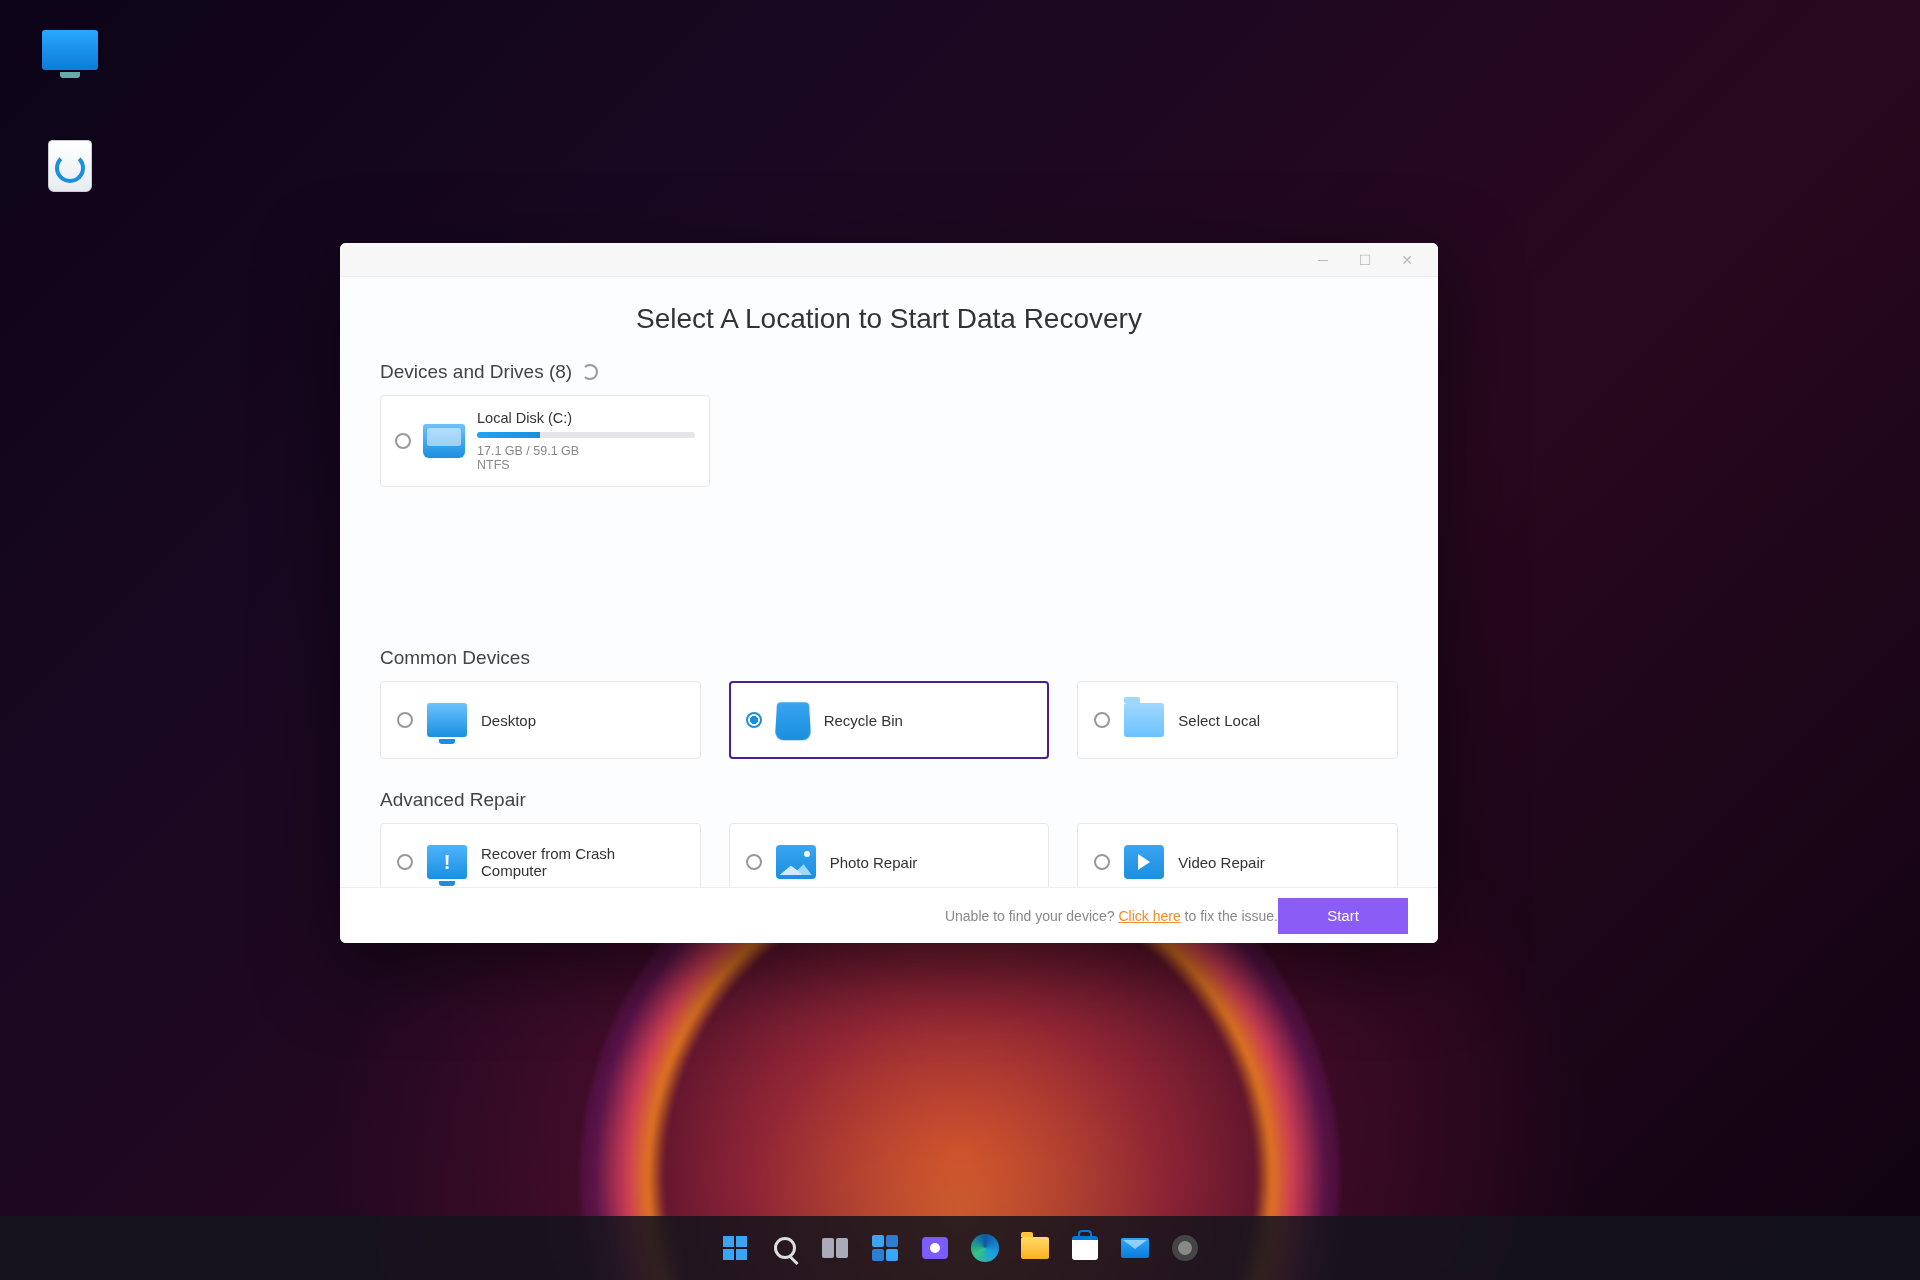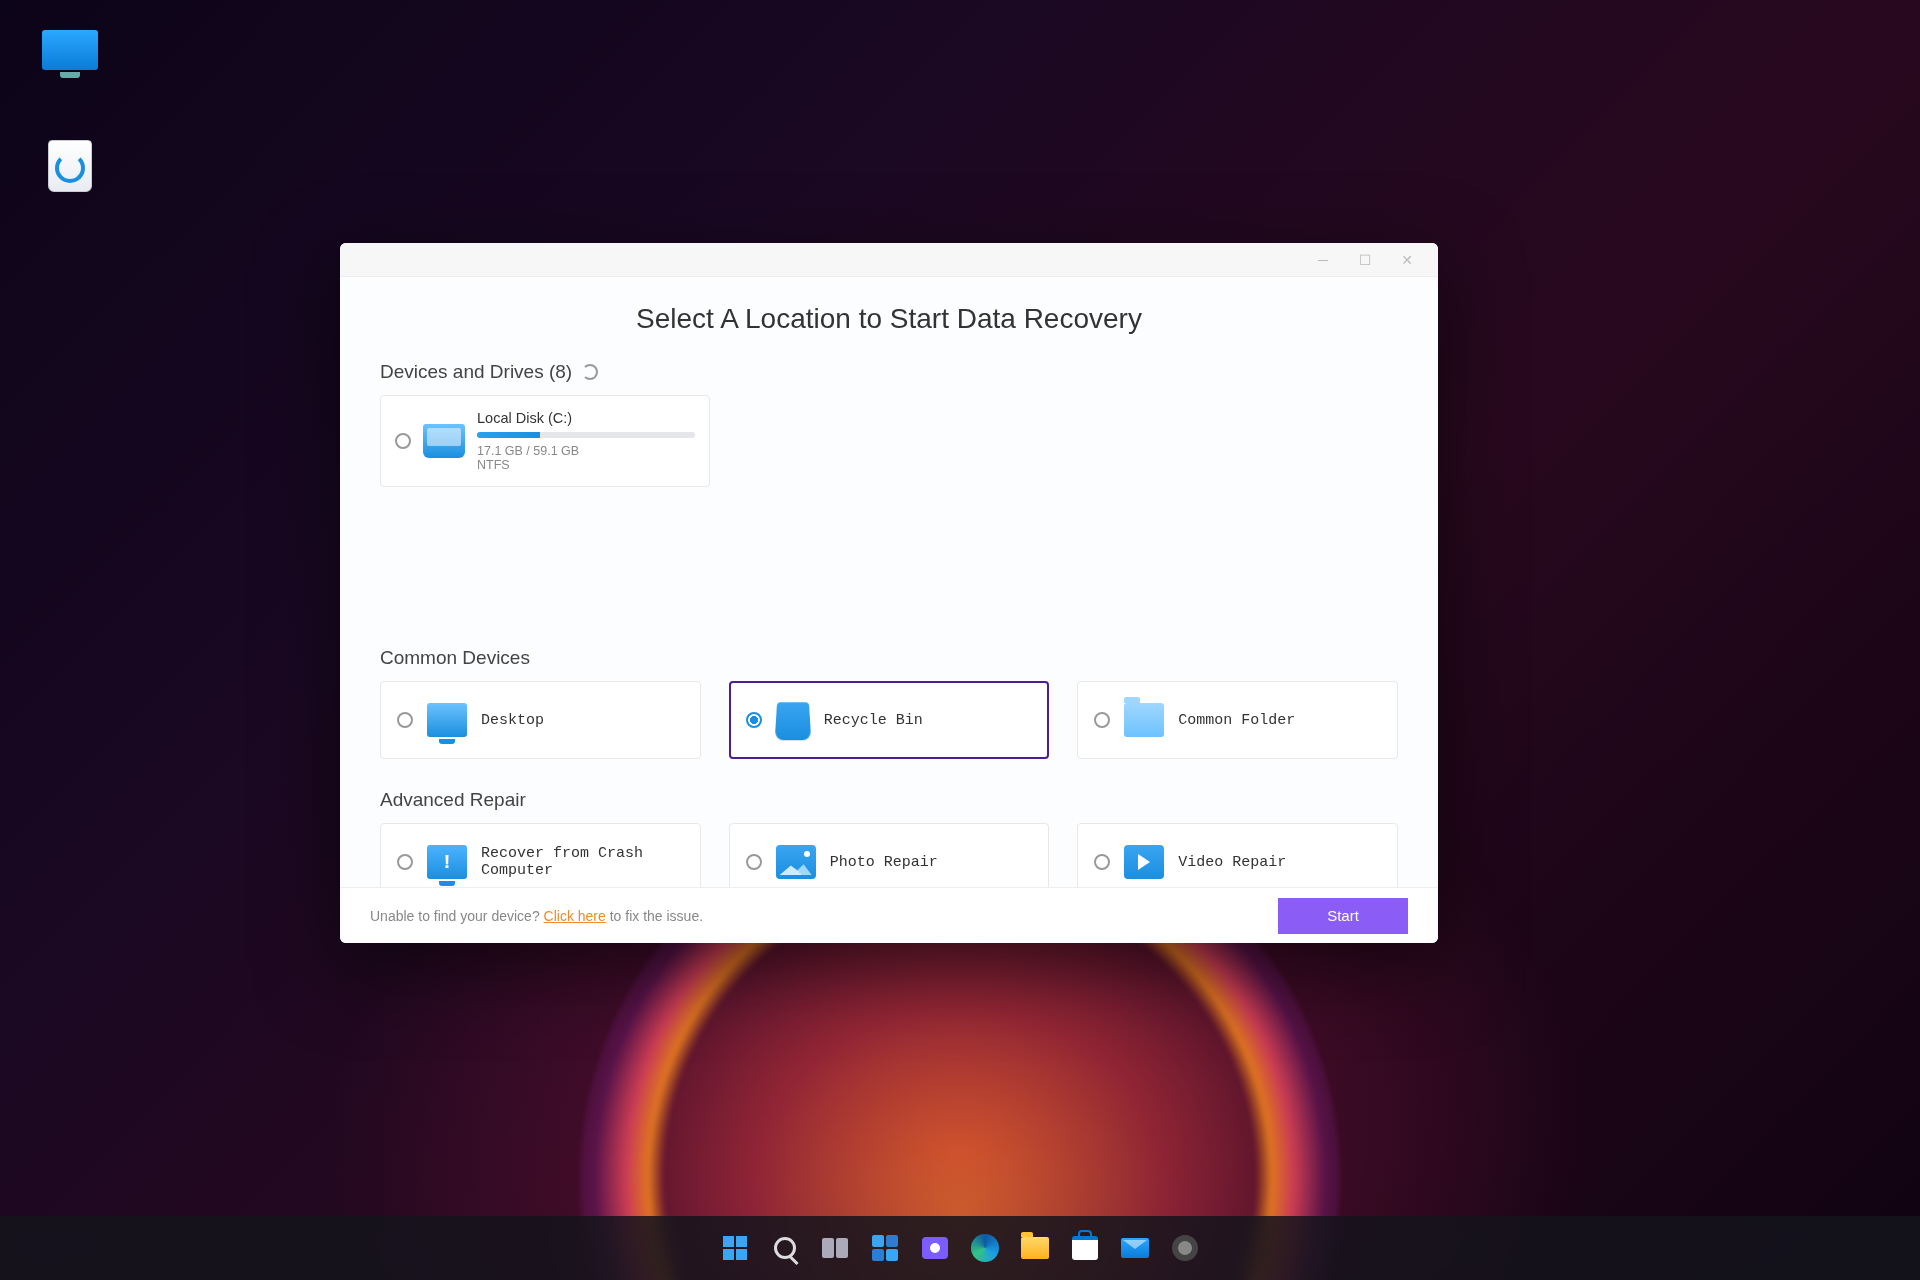--- a/index.html
+++ b/index.html
@@ -112,21 +112,21 @@
   .drv-c { background: linear-gradient(180deg,#6cc2ff,#1a8fdf); border-radius:3px 3px 6px 6px;}
   .drv-c::before{content:"";position:absolute;left:4px;top:4px;right:4px;height:18px;background:rgba(255,255,255,0.5);border-radius:2px;}
   .drv-e { background: linear-gradient(180deg,#5ac8ff,#1aa0ef); border-radius:4px; }
   .drv-e::before{content:"";position:absolute;left:4px;right:4px;bottom:3px;height:5px;background:rgba(255,255,255,0.4);border-radius:2px;}
   .drive-info { flex:1; }
   .drive-name { font-size: 14.5px; color:#333; margin-bottom: 6px;}
   .drive-bar { height: 6px; background:#e4e6ea; border-radius:3px; overflow:hidden; margin-bottom:6px;}
   .drive-bar-fill { height:100%; background: linear-gradient(90deg,#27a1f3,#1a8fdf);}
   .drive-meta { display:flex; justify-content:center; font-size:12.5px; color:#888;flex-direction:column;}
   
-  .loc-row { display:flex; gap:28px; margin-bottom: 30px; font-family: Liberation Mono, monospace;}
+  .loc-row { display:flex; gap:28px; margin-bottom: 30px;}
   .loc-card {
     width: 330px; height: 78px;
     border: 1px solid #e8e8e8;
     border-radius: 4px;
     background: #fff;
     display:flex; align-items:center; padding:0 16px; gap:14px;
     cursor:pointer;
   }
   .loc-card.selected { border: 2px solid #4c1d95; padding: 0 15px; }
   .loc-ico { width:40px; height:34px; flex-shrink:0; position:relative;}
@@ -139,21 +139,21 @@
   .ico-crash::after{content:"";position:absolute;left:50%;bottom:-7px;width:16px;height:5px;background:#1a8fdf;transform:translateX(-50%);border-radius:0 0 3px 3px;}
   .ico-photo{ background:linear-gradient(180deg,#3aa5f2,#1a8fdf); border-radius:4px;}
   .ico-photo::before{content:"";position:absolute;right:6px;top:6px;width:6px;height:6px;background:#fff;border-radius:50%;}
   .ico-photo::after{content:"";position:absolute;left:4px;bottom:4px;right:4px;height:12px;background:linear-gradient(45deg,#cfeaff 50%, #9fd7ff 50%);clip-path:polygon(0 100%,35% 20%,55% 60%,75% 10%,100% 100%);}
   .ico-video{ background:linear-gradient(180deg,#3aa5f2,#1a8fdf); border-radius:4px; display:flex;align-items:center;justify-content:center;}
   .ico-video::after{content:"";width:0;height:0;border-left:12px solid #fff;border-top:8px solid transparent;border-bottom:8px solid transparent;}
   .loc-label { font-size:15px; color:#333; }
   
   .footer {
     height: 56px; border-top: 1px solid #eee; background:#fff;
-    display:flex; align-items:center; justify-content:space-between;
+    display:flex; align-items:center; justify-content:flex-end;
     padding: 0 30px;
   }
   .footer-text { font-size:14px; color:#888; }
   .footer-text a { color:#f08a2a; text-decoration: underline; cursor: pointer; }
   .start-btn {
     width: 130px; height: 36px; background:#8b5cf6; color:#fff; border:none; border-radius:0;
     font-size:15px; cursor:pointer;
   }
   
   
@@ -237,21 +237,21 @@
           <span class="loc-label">Desktop</span>
         </div>
         <div class="loc-card selected">
           <div class="radio checked"></div>
           <div class="loc-ico ico-recycle"></div>
           <span class="loc-label">Recycle Bin</span>
         </div>
         <div class="loc-card">
           <div class="radio"></div>
           <div class="loc-ico ico-folder"></div>
-          <span class="loc-label">Common Folder</span>
+          <span class="loc-label">Select Local</span>
         </div>
       </div>
 
       <div class="section-header">
         <span class="section-title">Advanced Repair</span>
       </div>
       <div class="loc-row">
         <div class="loc-card">
           <div class="radio"></div>
           <div class="loc-ico ico-crash">!</div>

